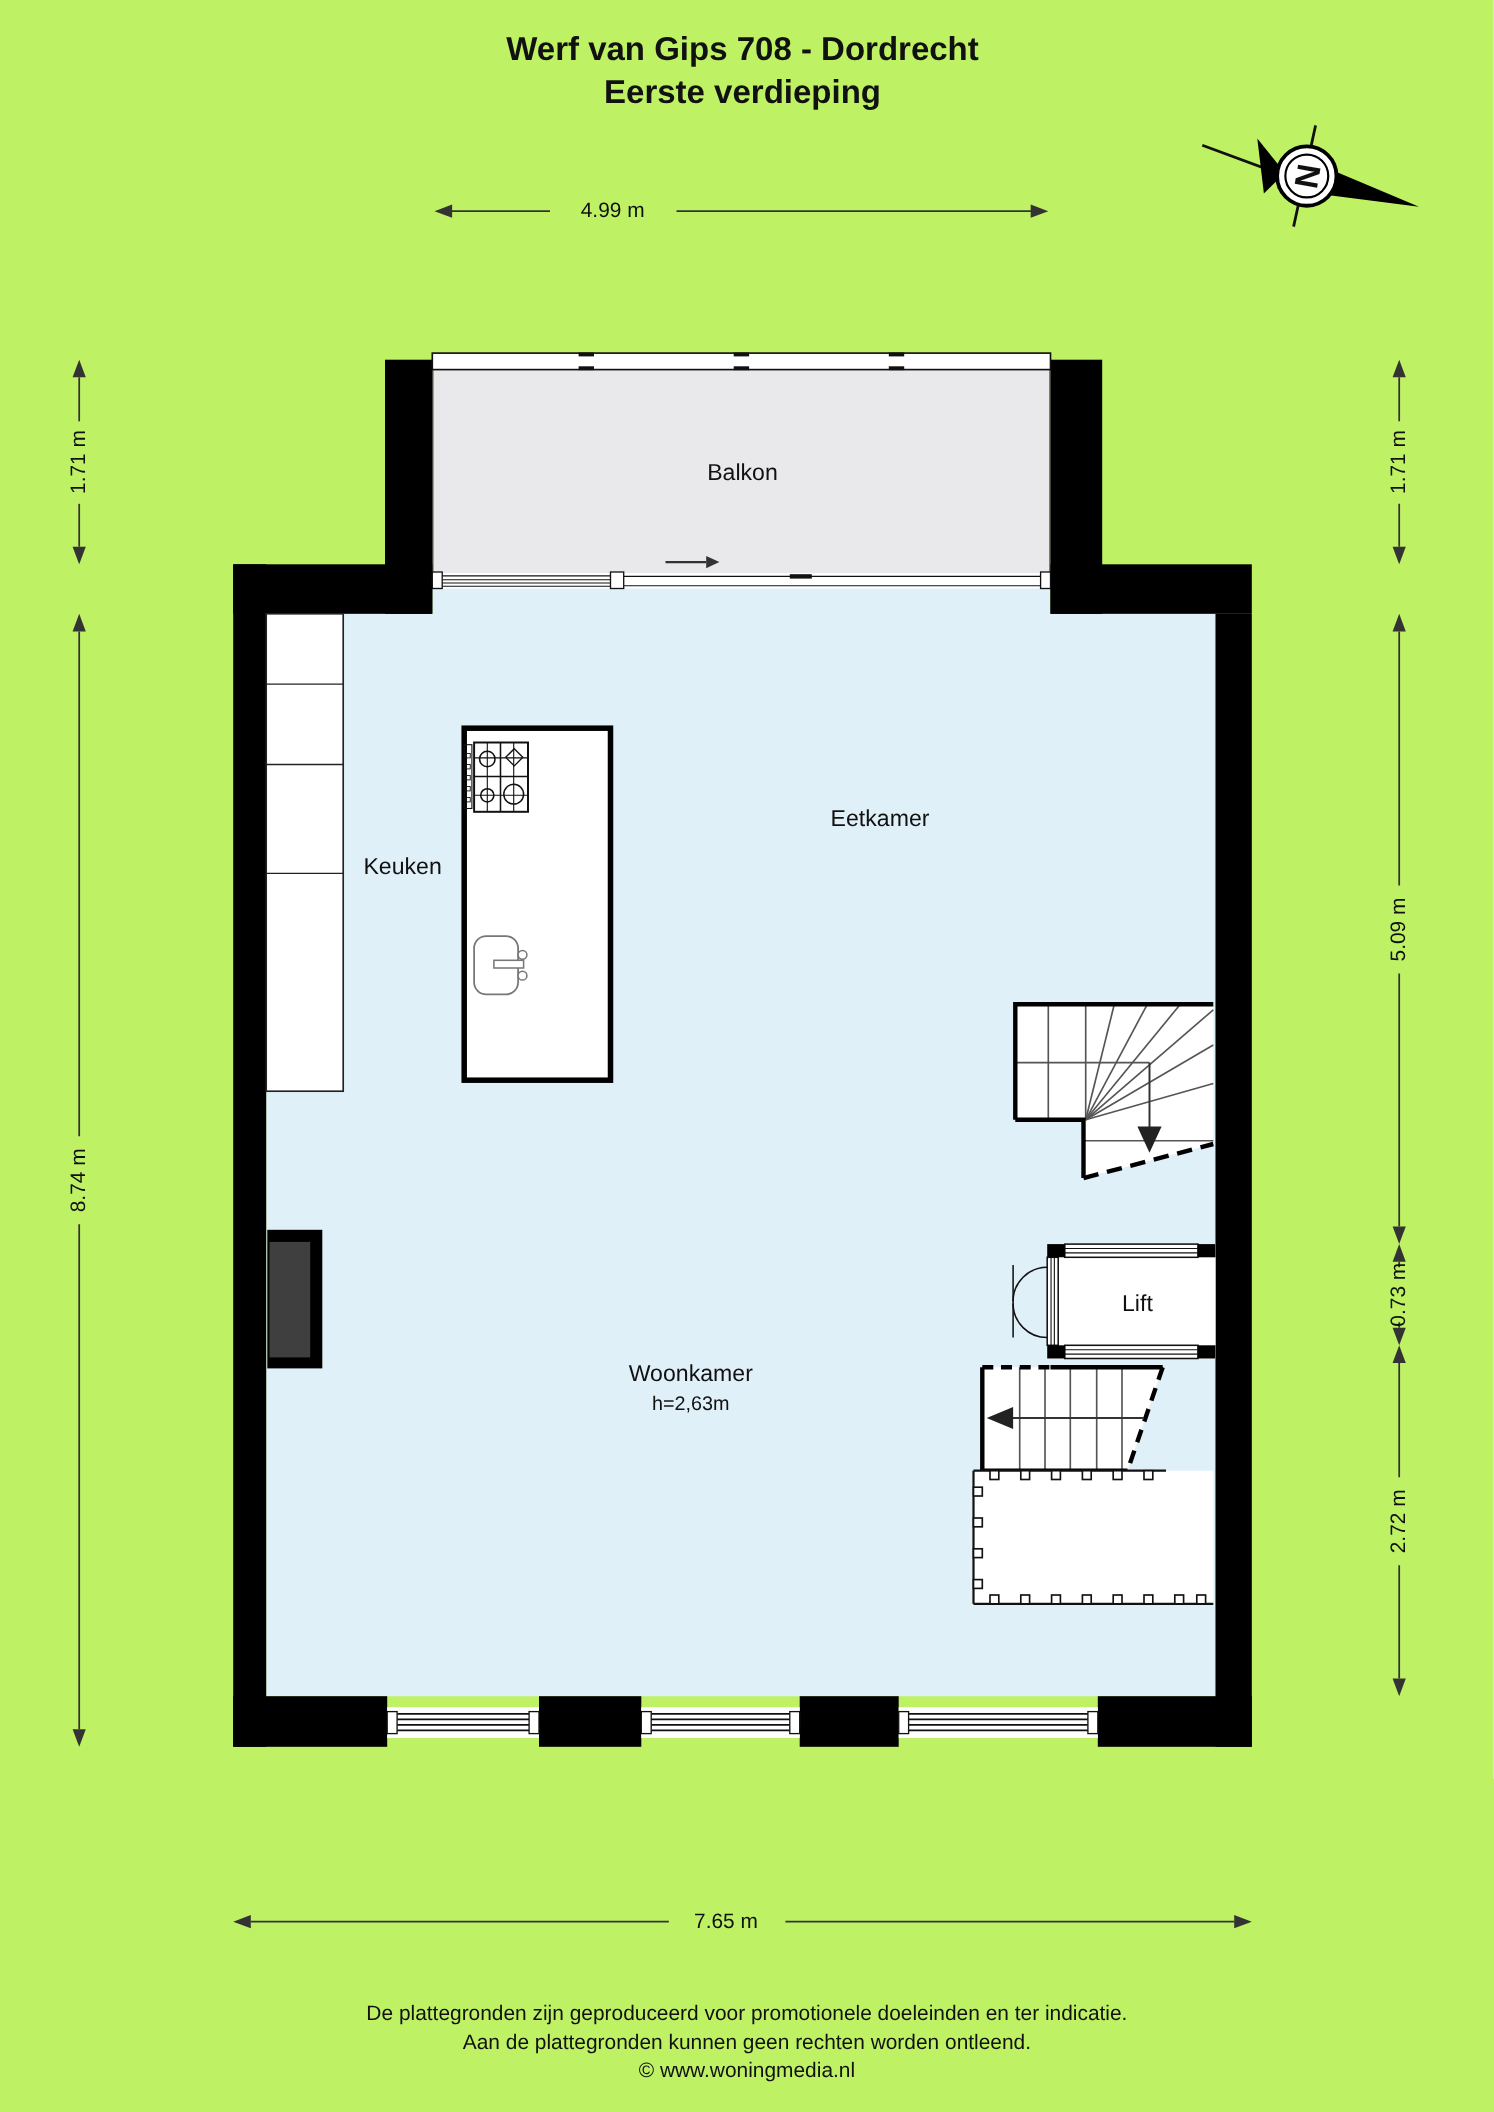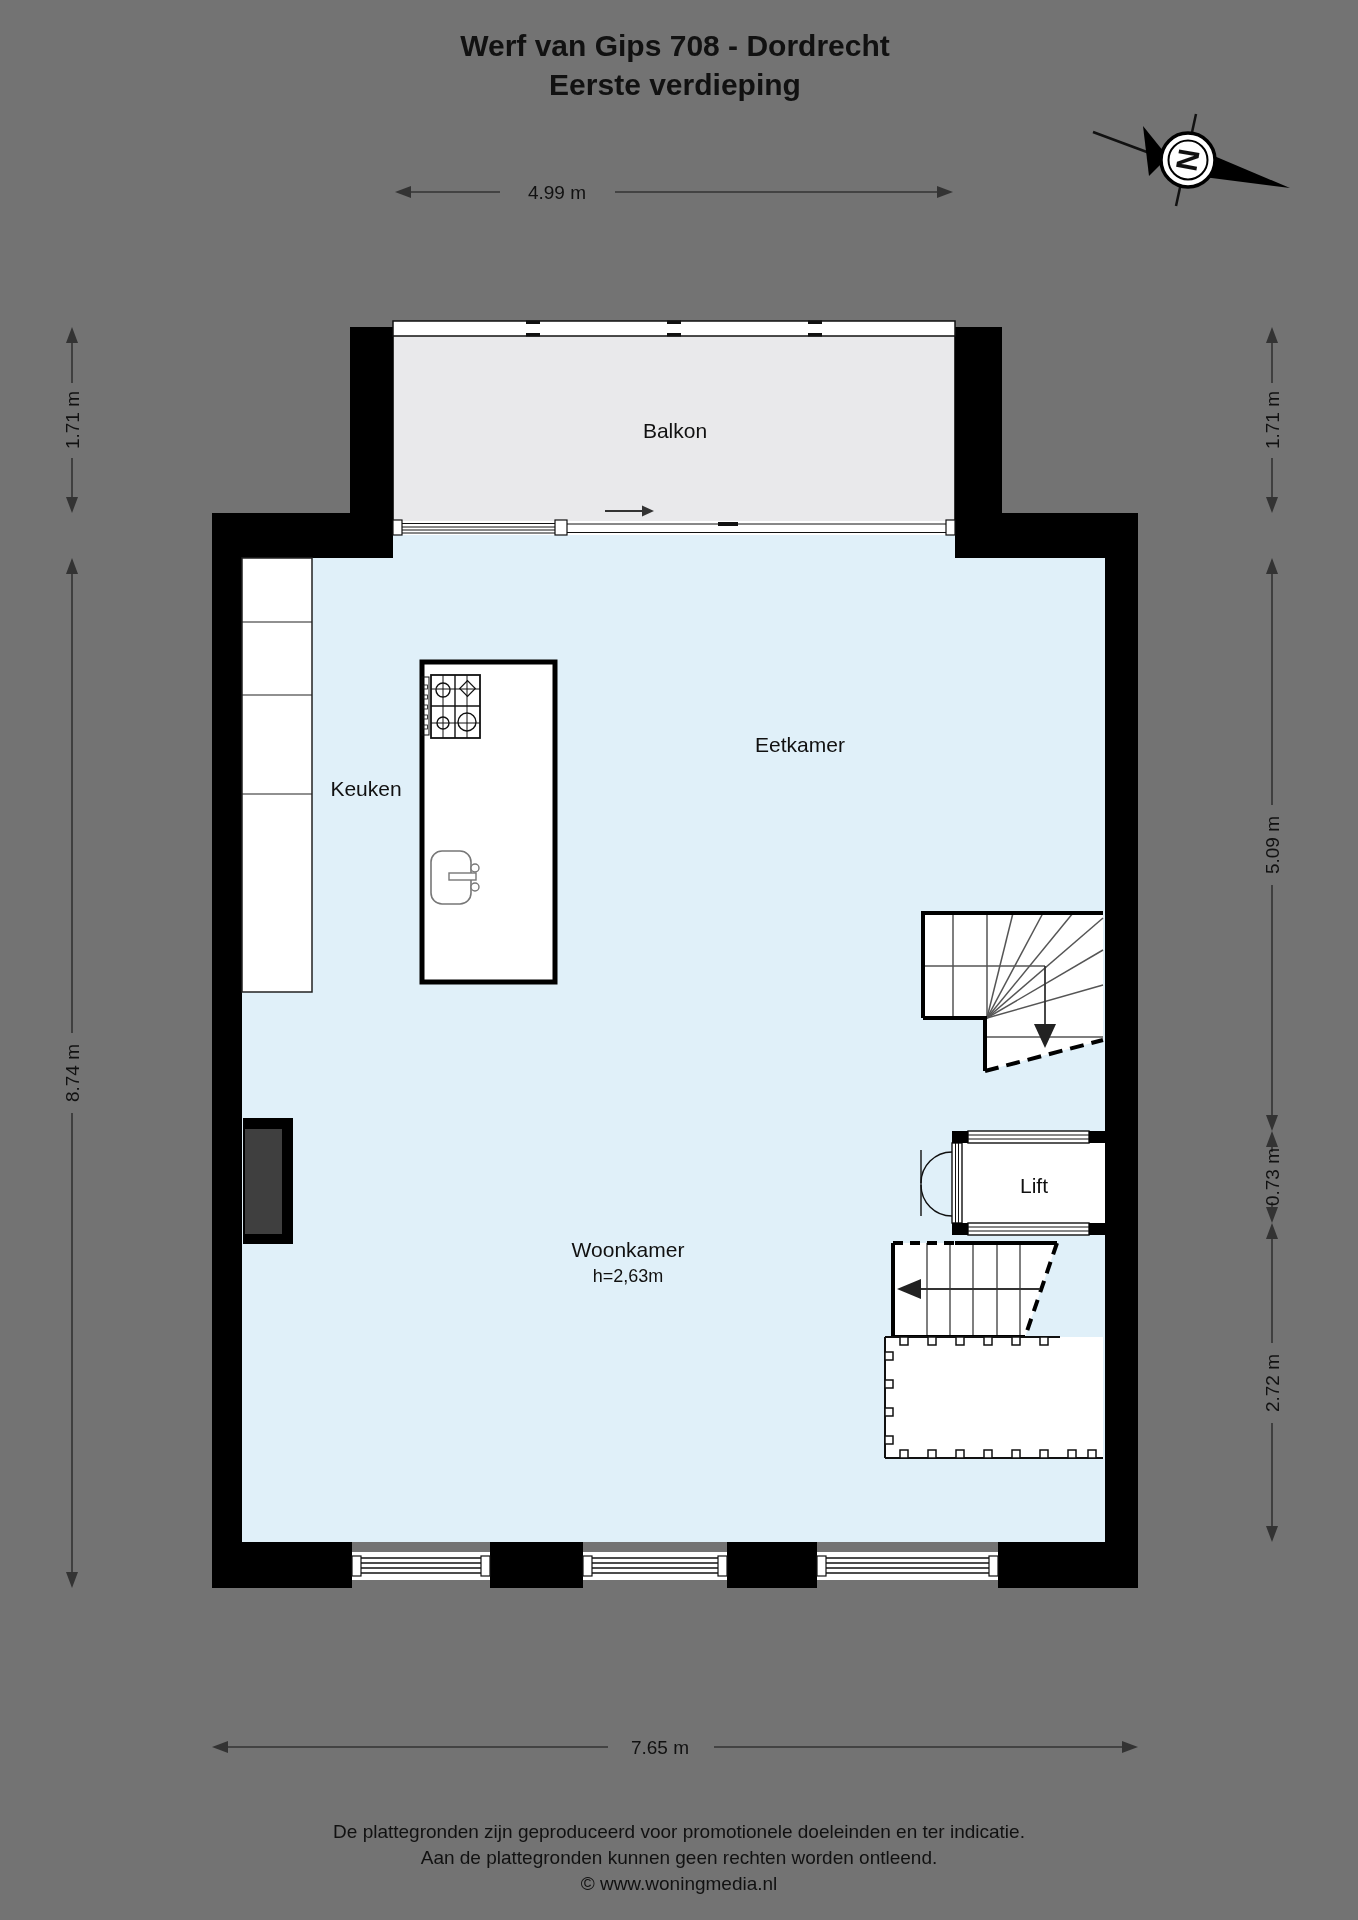--- a/index.html
+++ b/index.html
@@ -1,17 +1,17 @@
 <!DOCTYPE html>
 <html><head>
 <meta charset="utf-8">
 <style>
   html,body { margin:0; padding:0; background:#ffffff; }
   .page {
-    position:relative; width:1358px; height:1920px; background:#737373;
+    position:relative; width:1358px; height:1920px; background:#bef264;
     font-family:"Liberation Sans", sans-serif; overflow:hidden;
   }
   svg text {
     font-family:"Liberation Sans", sans-serif;
     fill:#111111;
   }
   .title-text { font-weight:bold; font-size:30px; }
   .room-label { font-size:21px; }
   .small-label { font-size:18px; }
   .dim-label { font-size:19px; }

